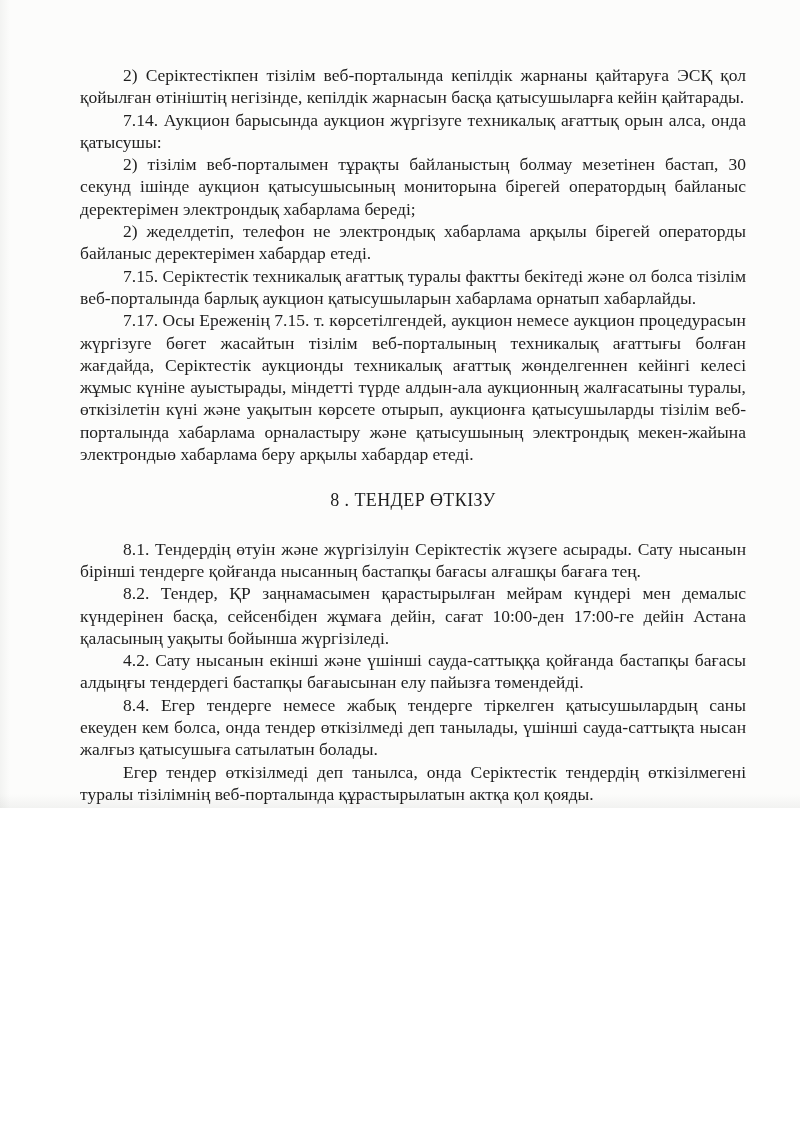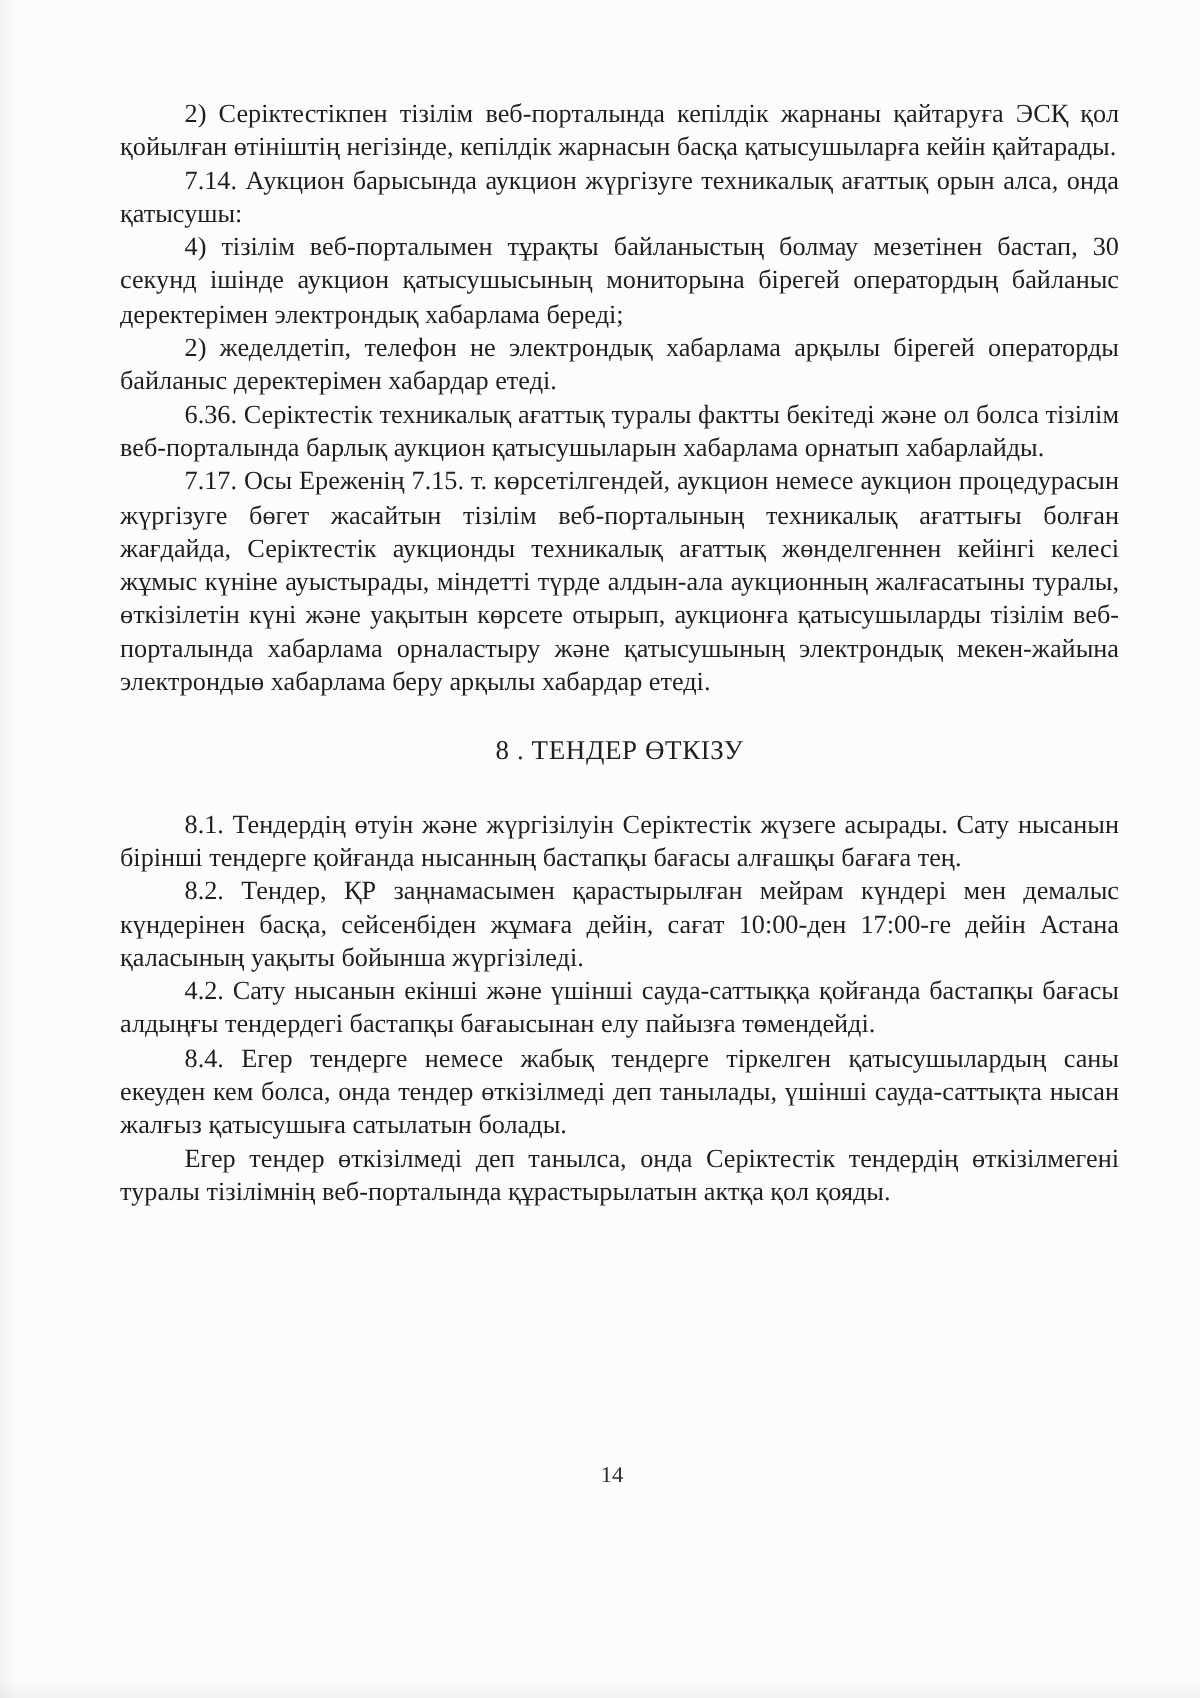--- a/index.html
+++ b/index.html
@@ -3,21 +3,21 @@
 <meta charset="utf-8">
 <style>
   html, body {
     margin: 0;
     padding: 0;
     background: #ffffff;
   }
   .page {
     position: relative;
     width: 800px;
-    height: 1132px;
+    height: 808px;
     background: #fcfcfb;
     overflow: hidden;
     font-family: "Liberation Serif", "DejaVu Serif", serif;
     color: #1e1e1e;
   }
   
   .page::before {
     content: "";
     position: absolute;
     inset: 0;
@@ -58,23 +58,23 @@
     font-family: "Liberation Serif", "DejaVu Serif", serif;
   }
 </style>
 </head>
 <body>
 
 <div class="page">
   <div class="content">
     <p class="para">2) Серіктестікпен тізілім веб-порталында кепілдік жарнаны қайтаруға ЭСҚ қол қойылған өтініштің негізінде, кепілдік жарнасын басқа қатысушыларға кейін қайтарады.</p>
     <p class="para">7.14. Аукцион барысында аукцион жүргізуге техникалық ағаттық орын алса, онда қатысушы:</p>
-    <p class="para">4) тізілім веб-порталымен тұрақты байланыстың болмау мезетінен бастап, 30 секунд ішінде аукцион қатысушысының мониторына бірегей оператордың байланыс деректерімен электрондық хабарлама береді;</p>
+    <p class="para">2) тізілім веб-порталымен тұрақты байланыстың болмау мезетінен бастап, 30 секунд ішінде аукцион қатысушысының мониторына бірегей оператордың байланыс деректерімен электрондық хабарлама береді;</p>
     <p class="para">2) жеделдетіп, телефон не электрондық хабарлама арқылы бірегей операторды байланыс деректерімен хабардар етеді.</p>
-    <p class="para">6.36. Серіктестік техникалық ағаттық туралы фактты бекітеді және ол болса тізілім веб-порталында барлық аукцион қатысушыларын хабарлама орнатып хабарлайды.</p>
+    <p class="para">7.15. Серіктестік техникалық ағаттық туралы фактты бекітеді және ол болса тізілім веб-порталында барлық аукцион қатысушыларын хабарлама орнатып хабарлайды.</p>
     <p class="para">7.17. Осы Ереженің 7.15. т. көрсетілгендей, аукцион немесе аукцион процедурасын жүргізуге бөгет жасайтын тізілім веб-порталының техникалық ағаттығы болған жағдайда, Серіктестік аукционды техникалық ағаттық жөнделгеннен кейінгі келесі жұмыс күніне ауыстырады, міндетті түрде алдын-ала аукционның жалғасатыны туралы, өткізілетін күні және уақытын көрсете отырып, аукционға қатысушыларды тізілім веб-порталында хабарлама орналастыру және қатысушының электрондық мекен-жайына электрондыө хабарлама беру арқылы хабардар етеді.</p>
     <h2 class="heading">8 . ТЕНДЕР ӨТКІЗУ</h2>
     <p class="para">8.1. Тендердің өтуін және жүргізілуін Серіктестік жүзеге асырады. Сату нысанын бірінші тендерге қойғанда нысанның бастапқы бағасы алғашқы бағаға тең.</p>
     <p class="para">8.2. Тендер, ҚР заңнамасымен қарастырылған мейрам күндері мен демалыс күндерінен басқа, сейсенбіден жұмаға дейін, сағат 10:00-ден 17:00-ге дейін Астана қаласының уақыты бойынша жүргізіледі.</p>
     <p class="para">4.2. Сату нысанын екінші және үшінші сауда-саттыққа қойғанда бастапқы бағасы алдыңғы тендердегі бастапқы бағаысынан елу пайызға төмендейді.</p>
     <p class="para">8.4. Егер тендерге немесе жабық тендерге тіркелген қатысушылардың саны екеуден кем болса, онда тендер өткізілмеді деп танылады, үшінші сауда-саттықта нысан жалғыз қатысушыға сатылатын болады.</p>
     <p class="para">Егер тендер өткізілмеді деп танылса, онда Серіктестік тендердің өткізілмегені туралы тізілімнің веб-порталында құрастырылатын актқа қол қояды.</p>
   </div>
   <div class="page-number">14</div>
 </div>

